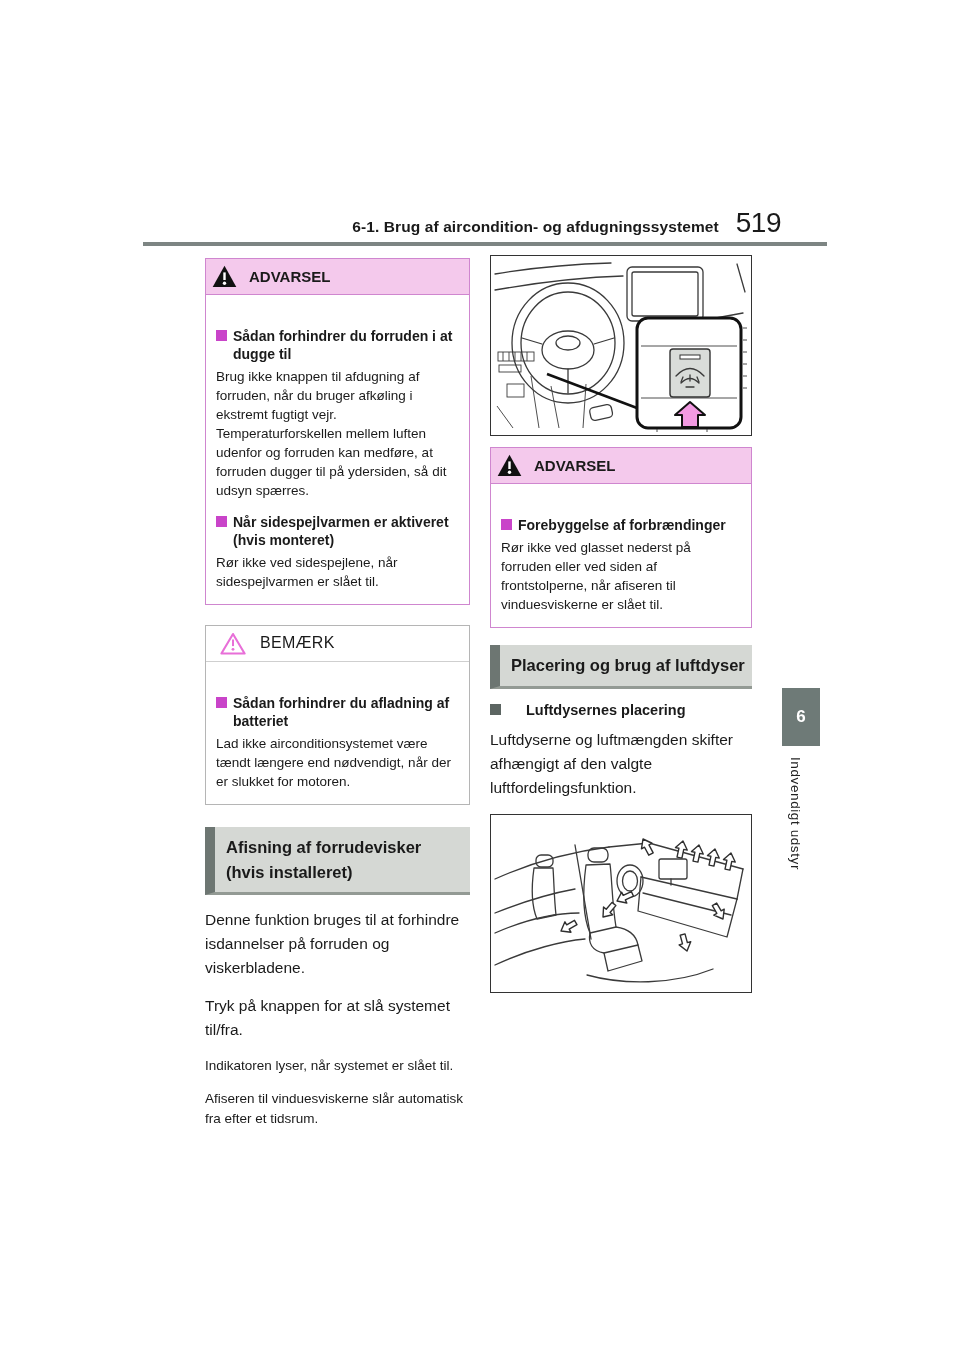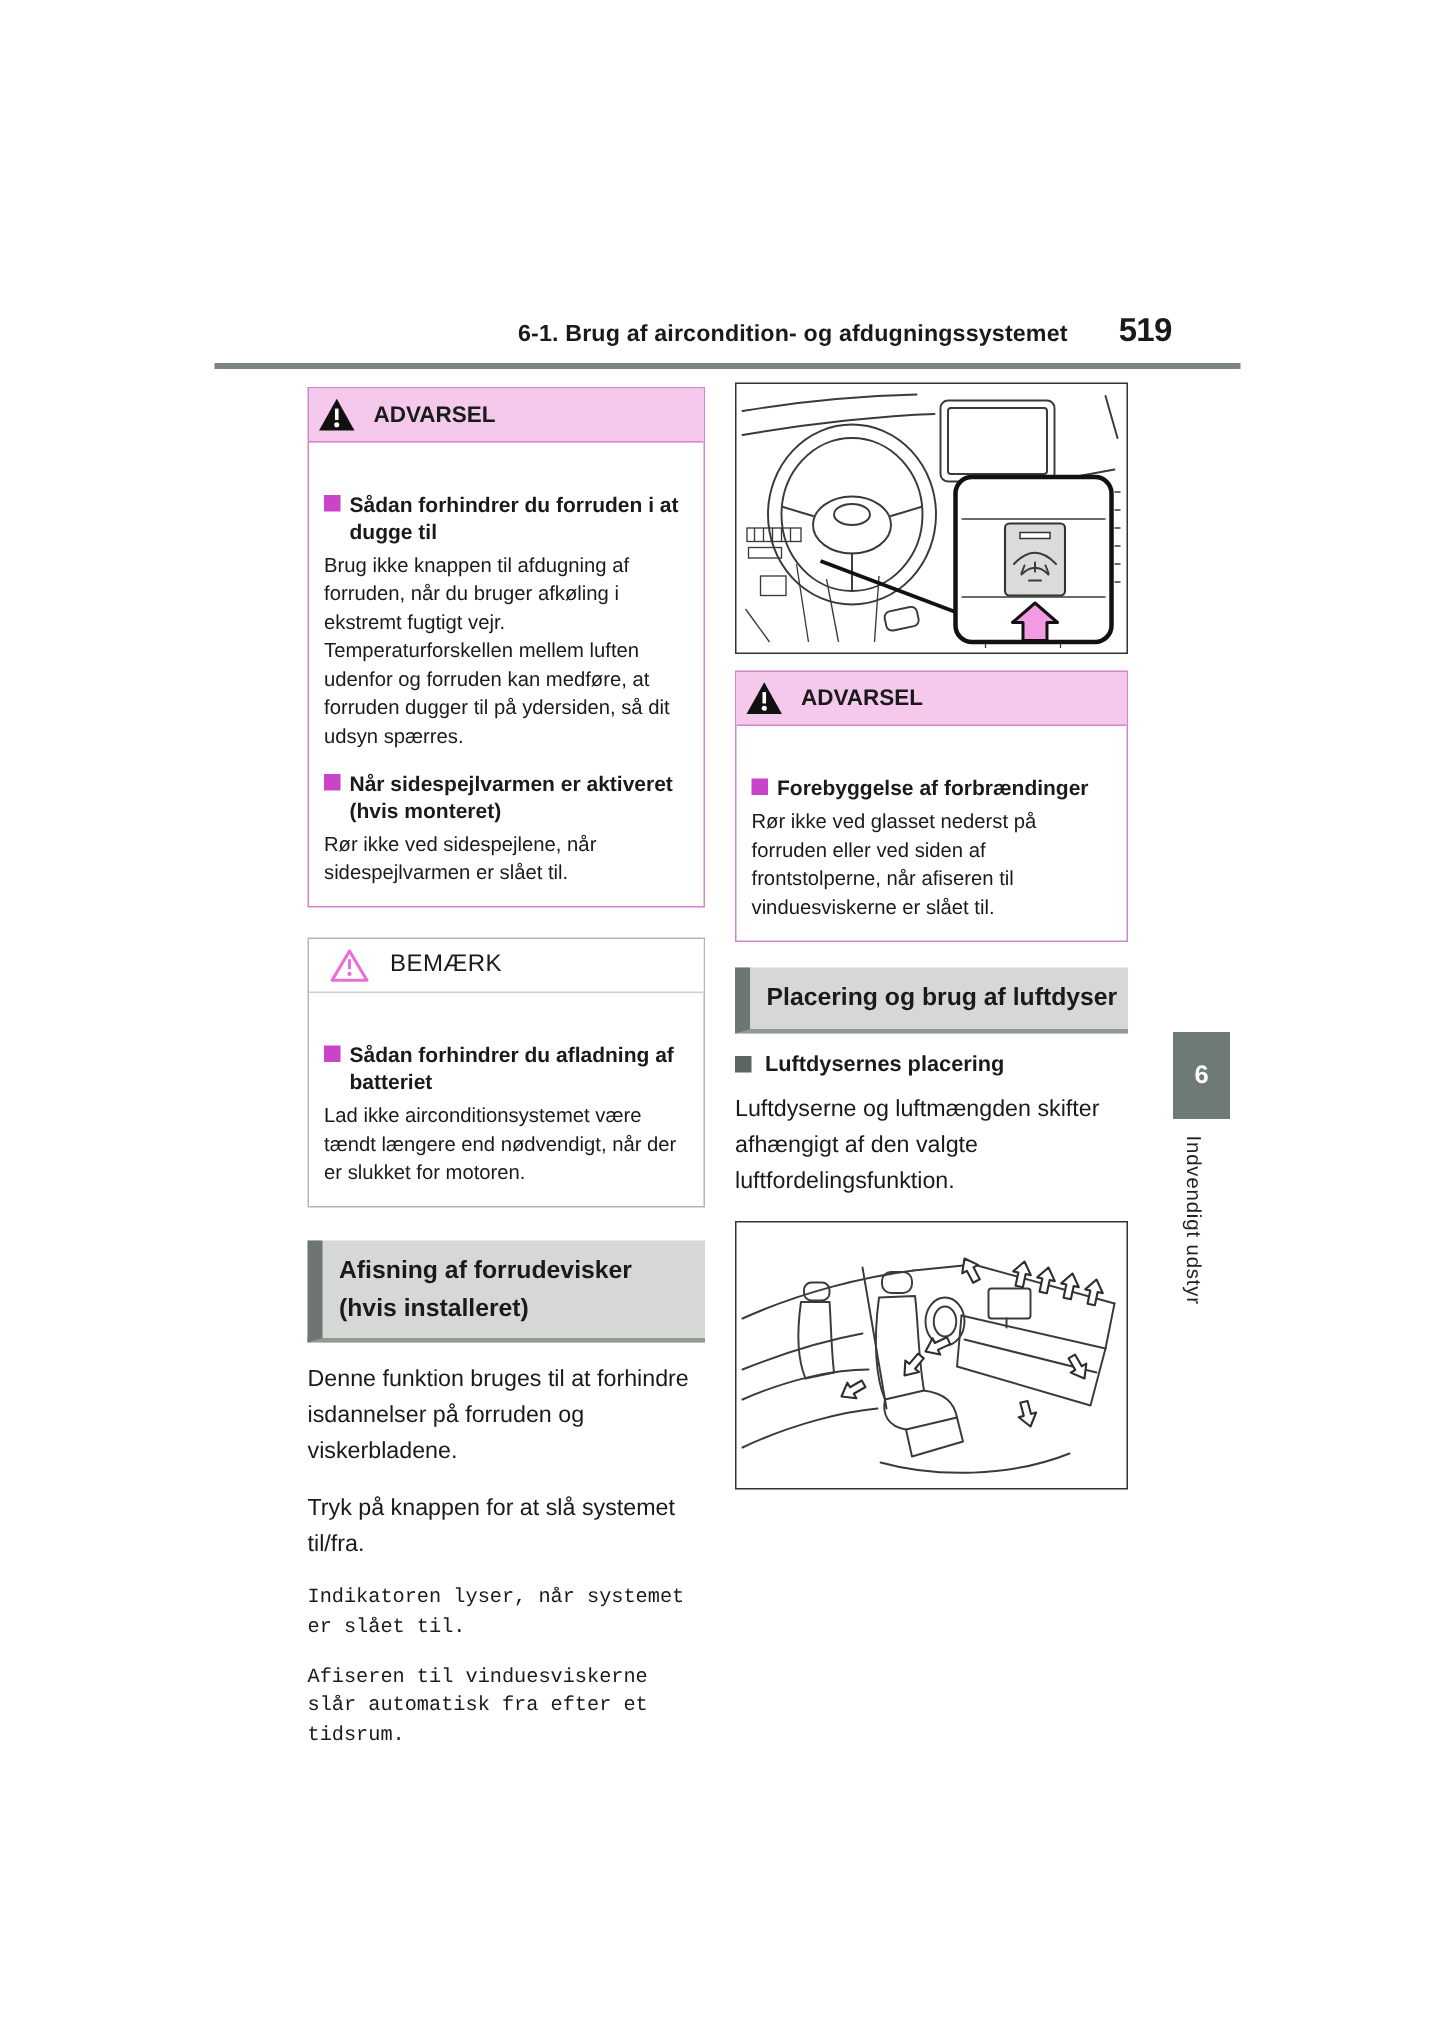--- a/index.html
+++ b/index.html
@@ -7,21 +7,21 @@
     position:relative;width:960px;height:1182px;background:#fff;overflow:hidden;
     font-family:"Liberation Sans", sans-serif;color:var(--text,#1a1a1a);
   }
   
   .page-header{
     position:absolute;left:143px;top:207px;width:684px;
     display:flex;justify-content:flex-end;align-items:baseline;gap:17px;
     padding-right:46px;box-sizing:border-box;
   }
   .hdr-title{font-size:15.5px;font-weight:bold;letter-spacing:0.1px;}
-  .hdr-num{font-size:22px;font-weight:bold;letter-spacing:-0.5px;margin-left:17px;}
+  .hdr-num{font-size:28px;font-weight:normal;letter-spacing:-0.5px;}
   .hdr-rule{
     position:absolute;left:143px;top:242px;width:684px;height:4px;
     background:var(--rule-gray,#7d8583);
   }
   
   .col{position:absolute;}
   .col-left{left:205px;top:258px;width:265px;}
   .col-right{left:490px;top:255px;width:262px;}
   
   .warn-box{border:1.5px solid var(--warning-border,#cf86cf);margin-bottom:20px;background:#fff;}
@@ -48,27 +48,27 @@
   .box-text:last-child{margin-bottom:6px;}
   
   .section-heading{
     background:var(--section-bg,#d5d8d4);
     border-left:10px solid var(--section-bar,#6d7672);
     border-bottom:3px solid #939a94;
     font-size:16.5px;font-weight:bold;line-height:1.5;
     padding:8px 6px 8px 11px;margin:0 0 13px 0;
   }
   .subsection{
-    display:flex;align-items:baseline;gap:9px;
+    display:flex;align-items:baseline;gap:25px;
     font-weight:bold;font-size:14.5px;margin:2px 0 10px;
   }
   .sq-gray{width:11px;height:11px;background:#5c6562;flex:0 0 auto;align-self:center;}
   
   .para-lg{font-size:15.5px;line-height:1.55;margin:0 0 14px;}
-  .para-sm{font-size:13.5px;line-height:1.45;margin:0 0 13px;font-family:Liberation Mono, monospace;}
+  .para-sm{font-size:13.5px;line-height:1.45;margin:0 0 13px;}
   
   .illu{border:1.5px solid #333;background:#fff;margin:0 0 12px 0;padding:0;}
   .illu svg{display:block;}
   
   .chapter-tab{
     position:absolute;left:782px;top:688px;width:38px;height:58px;
     background:var(--sidebar-tab-bg,#6e7a77);color:#fff;
     font-size:17px;font-weight:bold;
     display:flex;align-items:center;justify-content:center;
   }

